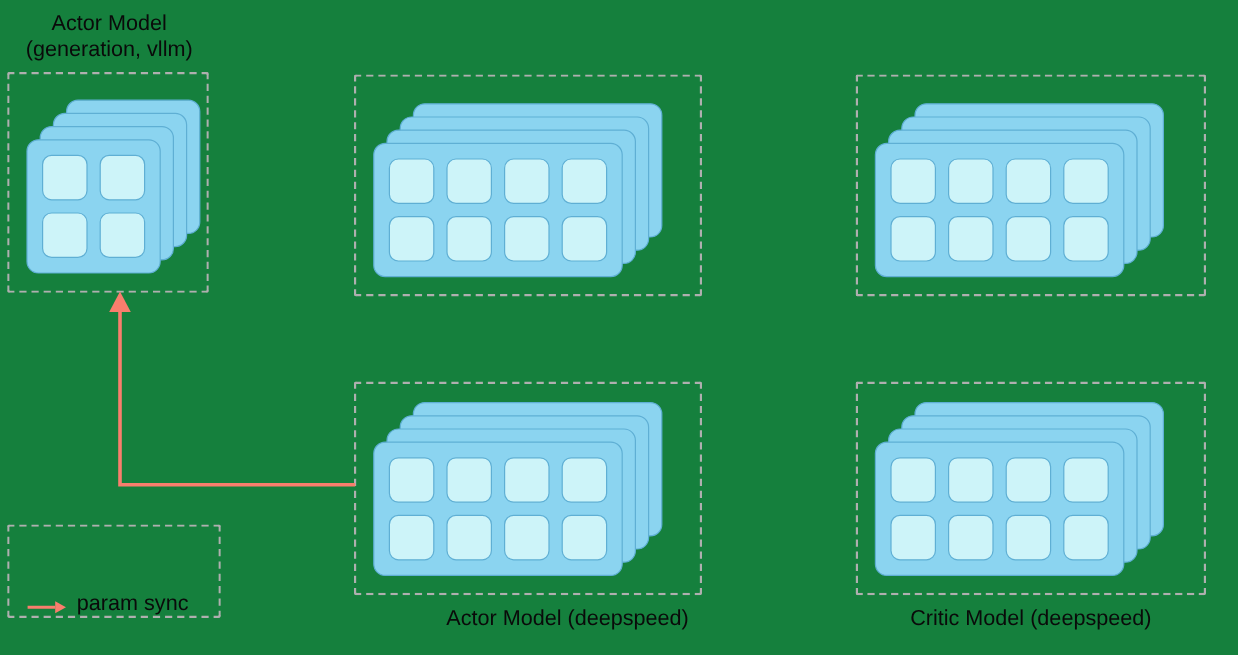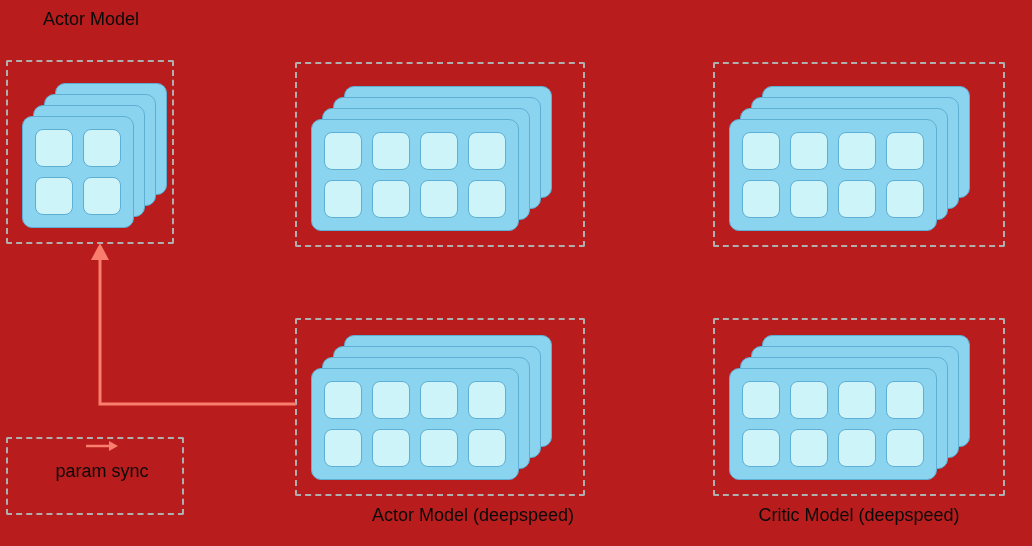--- a/index.html
+++ b/index.html
@@ -1,21 +1,21 @@
 <!DOCTYPE html>
 <html style="--card-fill: #8BD4F0; --card-border: #5FAFD4; --cell-fill: #CDF4F9; --cell-border: #5FAFD4; --arrow: #F97E6D; --box-border: #AFAFAF;"><head>
 <meta charset="utf-8">
 <style>
   html,body{margin:0;padding:0;background:#ffffff;}
   body{
     width:1032px;height:546px;overflow:hidden;
     font-family:"Liberation Sans", sans-serif;
     color:#111;
   }
-  .canvas{position:relative;width:1032px;height:546px;background:#b91c1c;}
+  .canvas{position:relative;width:1032px;height:546px;background:#15803d;}
 
   .node-label{
     position:absolute;text-align:center;font-size:18px;line-height:22px;color:#0a0a0a;
   }
   .node-box{
     position:absolute;
     border:2px dashed var(--box-border);
     border-radius:2px;
     box-sizing:border-box;
   }
@@ -38,35 +38,35 @@
     position:absolute;left:0;top:0;width:1032px;height:546px;
     pointer-events:none;
   }
   .arrow-overlay path{stroke:var(--arrow);stroke-width:3;fill:none;}
   .arrow-overlay polygon{fill:var(--arrow);}
   .legend-box{
     position:absolute;
     border:2px dashed var(--box-border);
     border-radius:2px;
     box-sizing:border-box;
-    display:flex;align-items:center;gap:8px;
+    display:flex;align-items:flex-end;gap:8px;
     padding-left:14px;
-    flex-direction:column;
   }
   .legend-box .legend-text{font-size:18px;color:#0a0a0a;}
   .legend-arrow-icon line{stroke:var(--arrow);stroke-width:2.5;}
   .legend-arrow-icon polygon{fill:var(--arrow);}
 </style>
 </head>
 <body>
 
 <div class="canvas">
 
   <div class="node-label" style="left:0px;top:8px;width:182px;">
     <div>Actor Model</div>
+    <div>(generation, vllm)</div>
   </div>
   <div class="node-box" style="left:6px;top:60px;width:168px;height:184px;">
     <div class="stack">
         <div class="gpu-card" style="width: 86px; height: 86px; padding: 12px; left: 47px; bottom: 47px;"></div>
         <div class="gpu-card" style="width: 86px; height: 86px; padding: 12px; left: 36px; bottom: 36px;"></div>
         <div class="gpu-card" style="width: 86px; height: 86px; padding: 12px; left: 25px; bottom: 25px;"></div>
         <div class="gpu-card" style="width: 86px; height: 86px; padding: 12px; left: 14px; bottom: 14px; display: grid; grid-template-columns: repeat(2, 38px); gap: 10px;">
           <div class="gpu-cell"></div>
           <div class="gpu-cell"></div>
           <div class="gpu-cell"></div>

